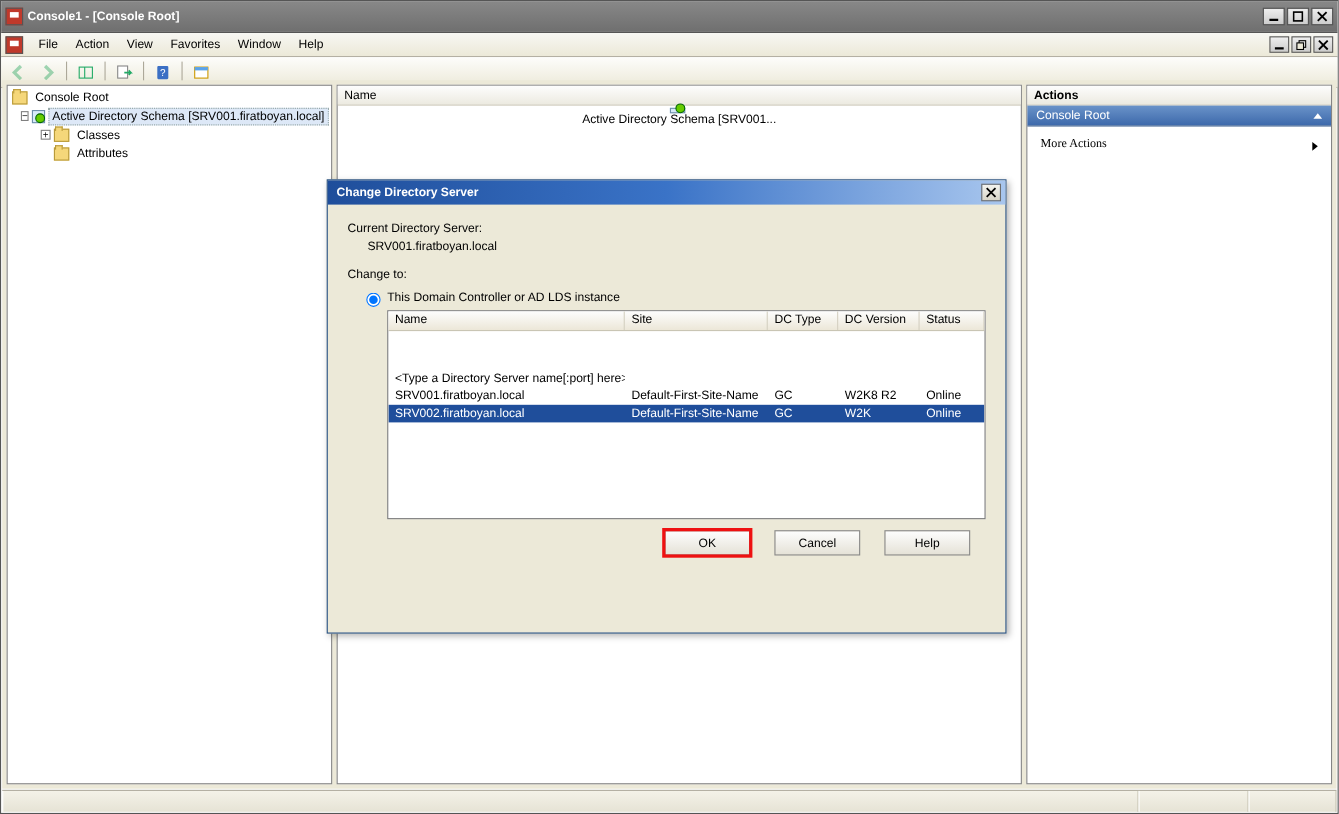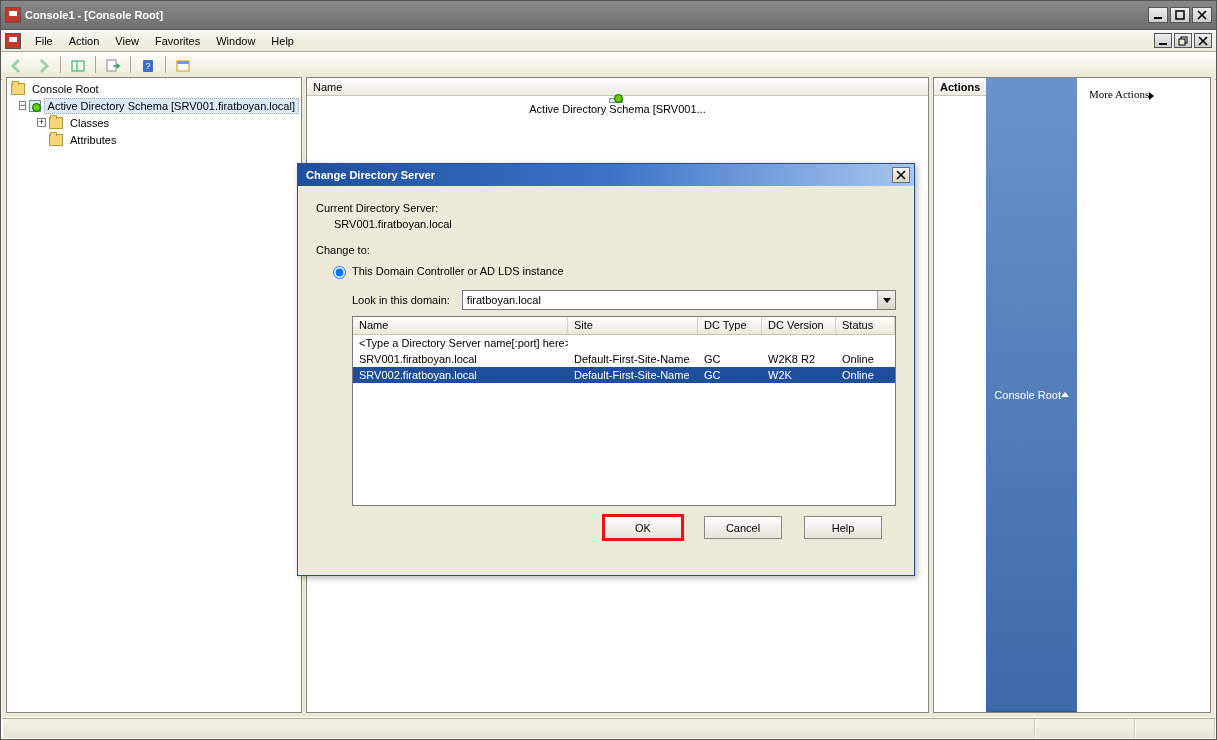--- a/index.html
+++ b/index.html
@@ -89,21 +89,21 @@
     background:#ece9d8;
     padding:4px;
     gap:4px;
   }
   .panel {
     background:#fff;
     border:1px solid #848484;
   }
   .tree-panel { width: 296px; }
   .content-panel { flex:1; display:flex; flex-direction:column; }
-  .actions-panel { width: 278px; display:flex; flex-direction:row; }
+  .actions-panel { width: 278px; display:flex; flex-direction:column; }
   
   .tree { padding:2px; }
   .tree-row { display:flex; align-items:center; height:17px; white-space:nowrap; }
   .expander {
     width:9px; height:9px; border:1px solid #808080; background:#fff;
     margin-right:3px; display:flex; align-items:center; justify-content:center;
     font-size:9px; line-height:7px; cursor:pointer; color:#000;
   }
   .folder-icon {
     width:14px; height:12px; background:#f5d77a; border:1px solid #b89a3a;
@@ -175,21 +175,21 @@
   .domain-row { display:flex; align-items:center; margin:8px 0 6px 36px; }
   .domain-row label { margin-right:12px; }
   .combo {
     flex:1; display:flex; height:20px; border:1px solid #7a7a7a; background:#fff;
   }
   .combo input { flex:1; border:none; outline:none; padding:0 4px; font:inherit; }
   .combo .drop { width:18px; background:linear-gradient(#f3f3ef,#d8d5c8); border-left:1px solid #a0a0a0; display:flex; align-items:center; justify-content:center; cursor:pointer;}
   .list-wrap { margin:0 0 0 36px; border:1px solid #7a7a7a; background:#fff; height:190px; display:flex; flex-direction:column; overflow:hidden;}
   .lcols { display:flex; height:18px; background:linear-gradient(#fdfdfd,#ece7d8); border-bottom:1px solid #c9c5b4; }
   .lcol { border-right:1px solid #d4d0c1; padding:2px 6px; white-space:nowrap; overflow:hidden;}
-  .lbody { flex:1; overflow:auto; }
+  .lbody { flex:1; overflow:auto;margin-top:35px; }
   .lrow { display:flex; height:16px; align-items:center; cursor:pointer;}
   .lcell { padding:1px 6px; white-space:nowrap; overflow:hidden; }
   .lrow.selected { background:#1f4e9b; color:#fff; }
   .c0{width:215px;} .c1{width:130px;} .c2{width:64px;} .c3{width:74px;} .c4{flex:1;}
   .dlg-buttons { display:flex; justify-content:flex-end; gap:22px; padding:10px 14px 0 0; }
   .btn {
     width:78px; height:23px; border:1px solid #888; background:linear-gradient(#fdfdfd,#e5e2d7);
     cursor:pointer; font:inherit;
   }
   .ok-highlight { outline:3px solid #e11; outline-offset:-1px; }
@@ -367,29 +367,20 @@
     <div class="grp-label">Current Directory Server:</div>
     <div class="cur-srv">SRV001.firatboyan.local</div>
 
     <div class="grp-label" style="margin-top:14px;">Change to:</div>
 
     <label class="radio-row">
       <input type="radio" name="changeto" checked="" style="">
       <span>This Domain Controller or AD LDS instance</span>
     </label>
 
-    <div class="domain-row">
-      <label>Look in this domain:</label>
-      <div class="combo">
-        <input type="text" value="firatboyan.local" style="">
-        <div class="drop">
-            <span class="carrot down"></span>
-          </div>
-      </div>
-    </div>
 
     <div class="list-wrap">
       <div class="lcols">
         <div class="lcol c0">Name</div>
         <div class="lcol c1">Site</div>
         <div class="lcol c2">DC Type</div>
         <div class="lcol c3">DC Version</div>
         <div class="lcol c4">Status</div>
       </div>
       <div class="lbody">

